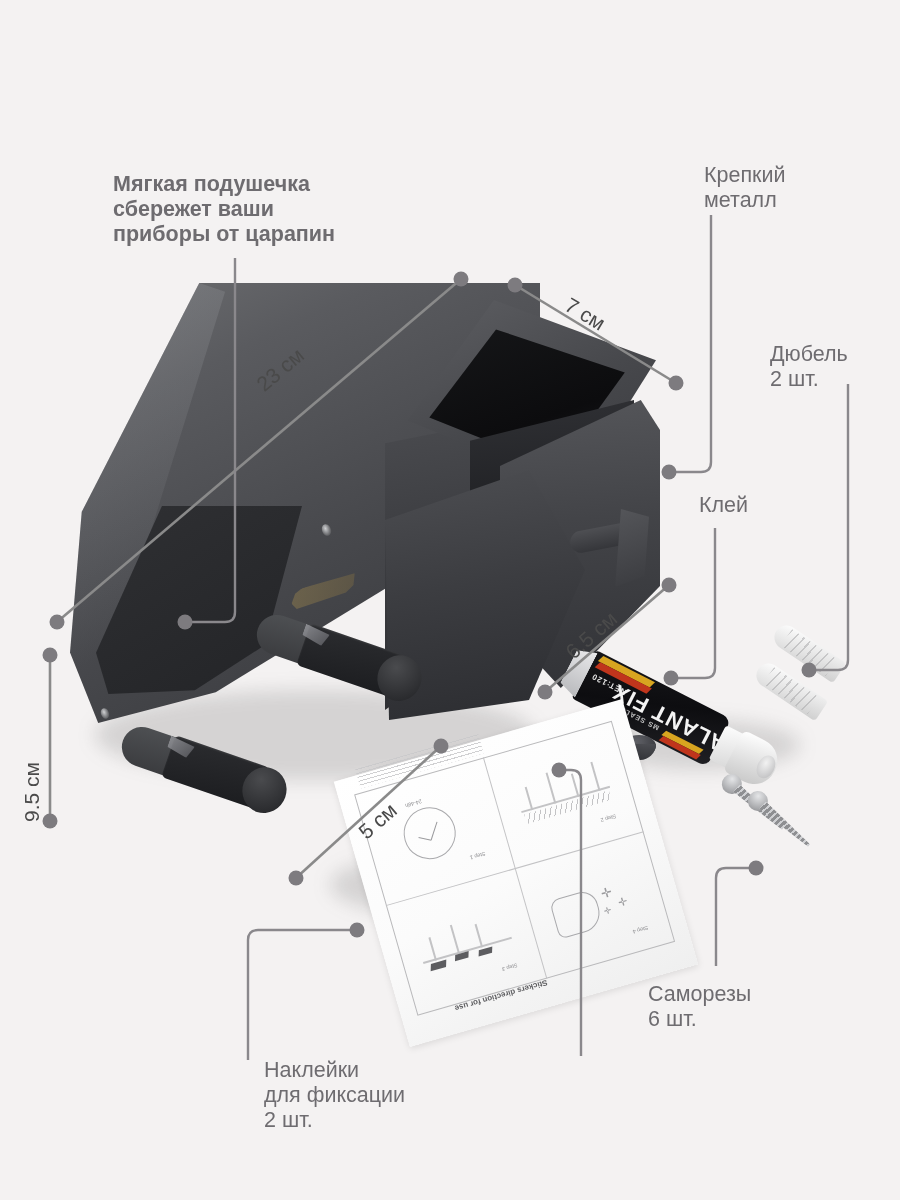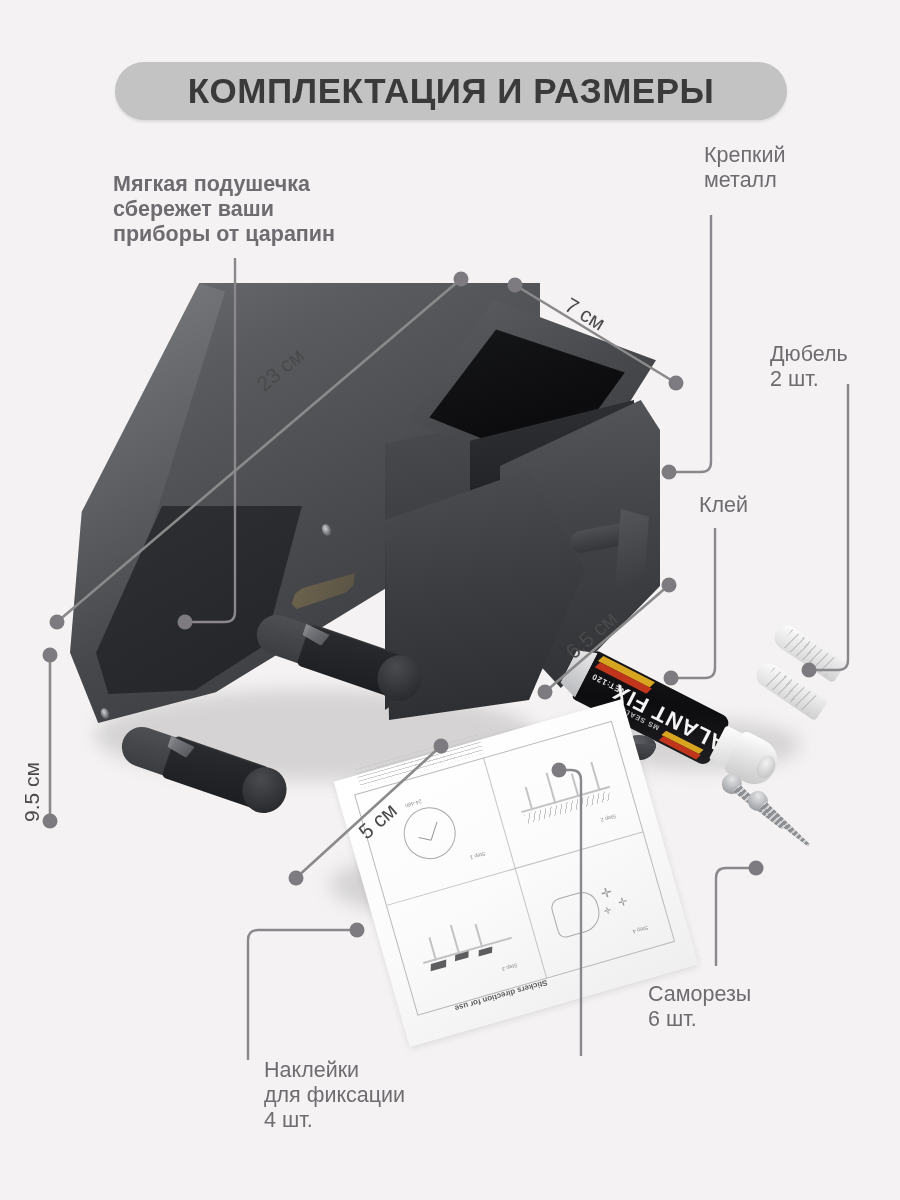--- a/index.html
+++ b/index.html
@@ -405,43 +405,40 @@
     <circle class="dot" cx="756" cy="868" r="7.5"></circle>
 
     <path class="lead" d="M 581,1056 L 581,780 Q 581,770 571,770 L 566,770"></path>
     <circle class="dot" cx="559" cy="770" r="7.5"></circle>
 
     <path class="lead" d="M 248,1060 L 248,940 Q 248,930 258,930 L 350,930"></path>
     <circle class="dot" cx="357" cy="930" r="7.5"></circle>
 
   </svg>
 
-  <div id="banner">
-    <span id="banner-text">КОМПЛЕКТАЦИЯ И РАЗМЕРЫ</span>
-  </div>
 
   <div class="anno" style="left:113px; top:172px;font-weight:bold;">Мягкая подушечка
 сбережет ваши
 приборы от царапин</div>
 
-  <div class="anno" style="left:704px; top:143px;">Крепкий
+  <div class="anno" style="left:704px; top:163px;">Крепкий
 металл</div>
 
   <div class="anno" style="left:770px; top:342px;">Дюбель
 2 шт.</div>
 
   <div class="anno" style="left:699px; top:493px;">Клей</div>
 
   <div class="anno" style="left:648px; top:982px;">Саморезы
 6 шт.</div>
 
 
   <div class="anno" style="left:264px; top:1058px;">Наклейки
 для фиксации
-4 шт.</div>
+2 шт.</div>
 
   <div class="dim" style="left:252px; top:378px; transform:rotate(-40deg); transform-origin:left top;">23 см</div>
 
   <div class="dim" style="left:573px; top:293px; transform:rotate(31deg); transform-origin:left top;">7 см</div>
 
   <div class="dim" style="left:561px; top:646px; transform:rotate(-41deg); transform-origin:left top;">6.5 см</div>
 
   <div class="dim" style="left:354px; top:826px; transform:rotate(-41deg); transform-origin:left top;">5 см</div>
 
   <div class="dim" style="left:20px; top:822px; transform:rotate(-90deg); transform-origin:left top;">9.5 см</div>

